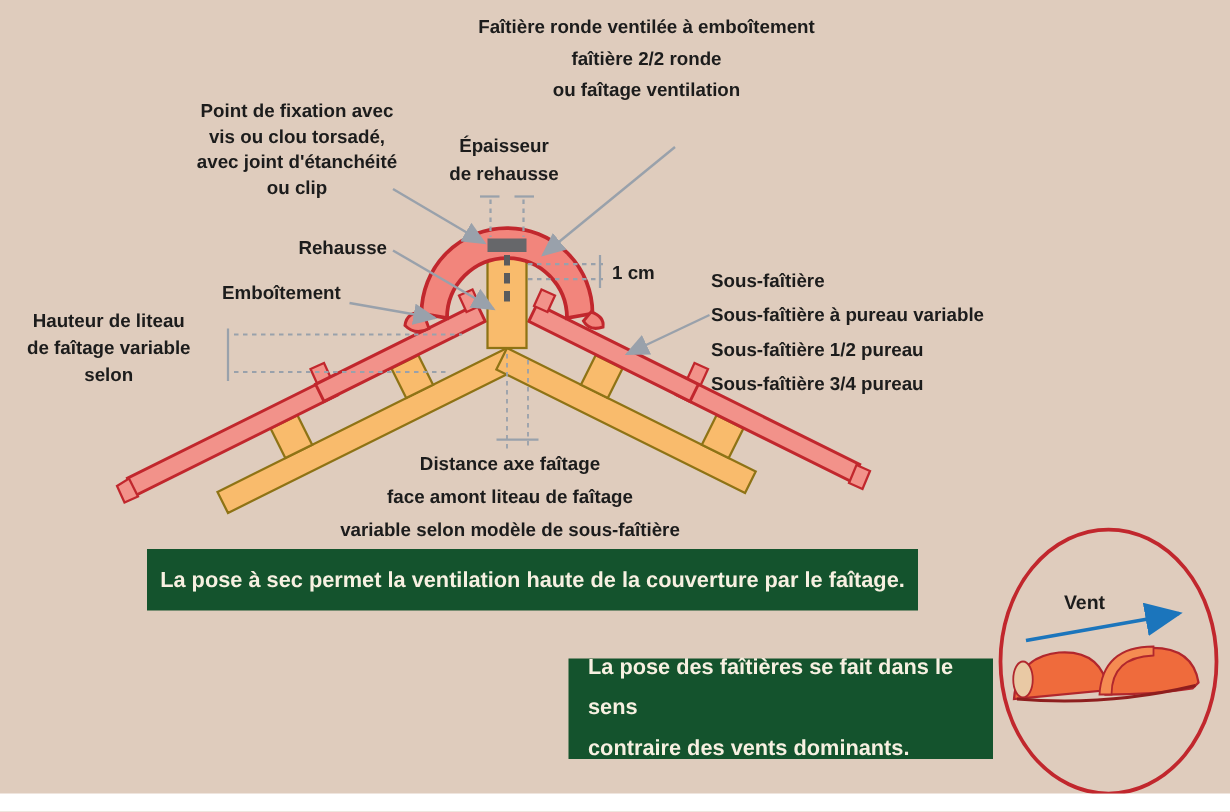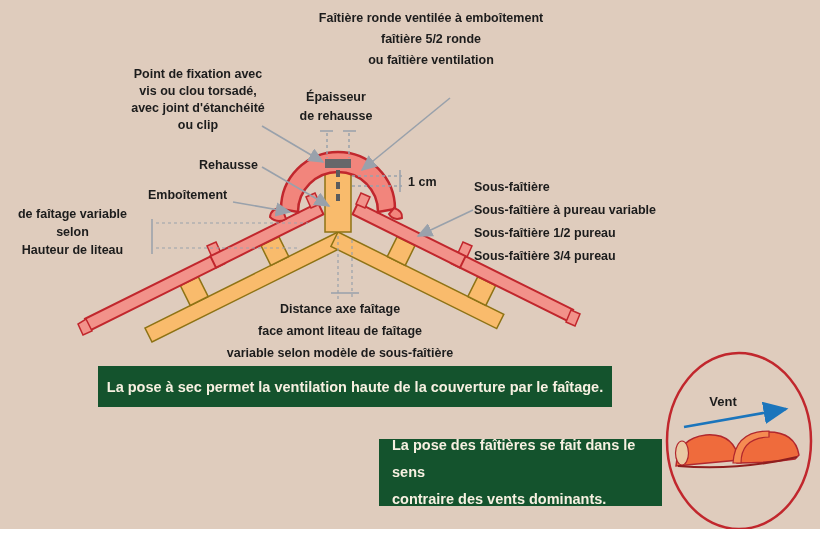--- a/index.html
+++ b/index.html
@@ -103,43 +103,43 @@
     <line x1="684" y1="427" x2="786" y2="409" stroke="#1B75BC" stroke-width="2.5" marker-end="url(#ahb)"></line>
     <path d="M676,466 Q678,438 706,435 Q734,433 739,460 L676,466 Z" fill="#EF6B3C" stroke="#B1272D" stroke-width="1.5"></path>
     <ellipse cx="682" cy="453" rx="6.5" ry="12" fill="#E9C9A4" stroke="#B1272D" stroke-width="1.2"></ellipse>
     <path d="M737,462 Q740,434 766,432 Q795,431 799,455 L795,459 Q770,463 737,463 Z" fill="#EF6B3C" stroke="#B1272D" stroke-width="1.5"></path>
     <path d="M733,463 Q735,431 769,431 L769,437 Q741,438 741,463 Z" fill="#F58B52" stroke="#B1272D" stroke-width="1.2"></path>
     <path d="M678,466 Q738,471 797,457" fill="none" stroke="#8E1E1E" stroke-width="2"></path>
   </svg>
 
   <div class="label center" style="left:256px;top:8px;width:350px;">
     <div>Faîtière ronde ventilée à emboîtement</div>
-    <div>faîtière 5/2 ronde</div>
-    <div>ou faîtière ventilation</div>
+    <div>faîtière 2/2 ronde</div>
+    <div>ou faîtage ventilation</div>
   </div>
 
   <div class="label center" style="left:128px;top:66px;width:140px;line-height:17px;">
     <div>Point de fixation avec</div>
     <div>vis ou clou torsadé,</div>
     <div>avec joint d'étanchéité</div>
     <div>ou clip</div>
   </div>
 
   <div class="label center" style="left:286px;top:88px;width:100px;line-height:19px;">
     <div>Épaisseur</div>
     <div>de rehausse</div>
   </div>
 
   <div class="label right" style="left:188px;top:155px;width:70px;">Rehausse</div>
 
   <div class="label" style="left:148px;top:185px;">Emboîtement</div>
 
   <div class="label center" style="left:0px;top:205px;width:145px;line-height:18px;white-space:normal;">
+    <div>Hauteur de liteau</div>
     <div>de faîtage variable selon</div>
-    <div>Hauteur de liteau</div>
   </div>
 
   <div class="label" style="left:408px;top:172px;">1 cm</div>
 
   <div class="label" style="left:474px;top:176px;line-height:23px;">
     <div>Sous-faîtière</div>
     <div>Sous-faîtière à pureau variable</div>
     <div>Sous-faîtière 1/2 pureau</div>
     <div>Sous-faîtière 3/4 pureau</div>
   </div>

